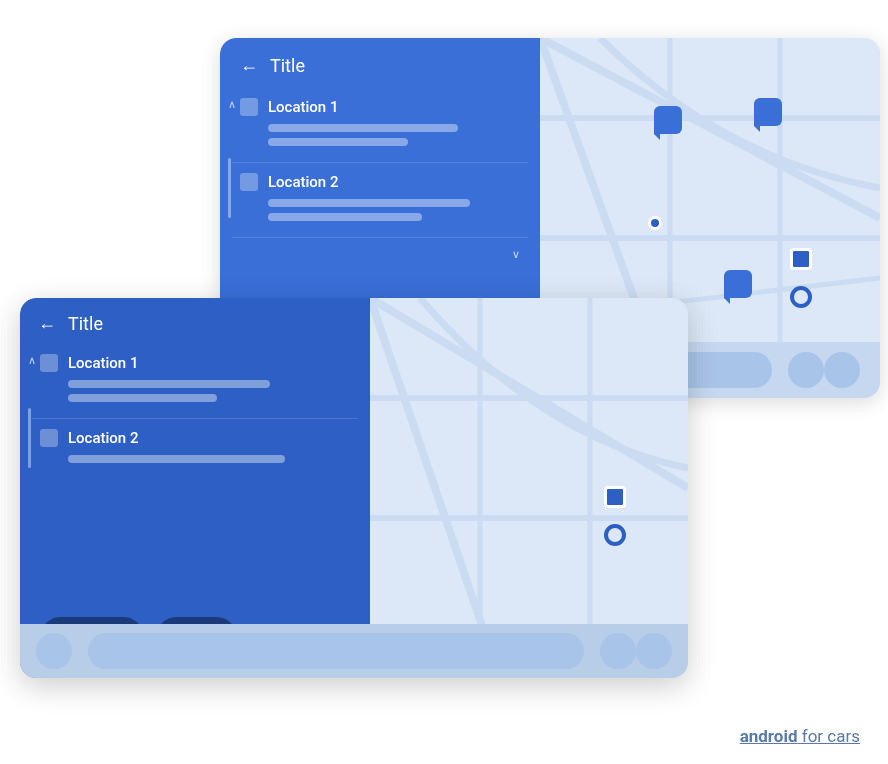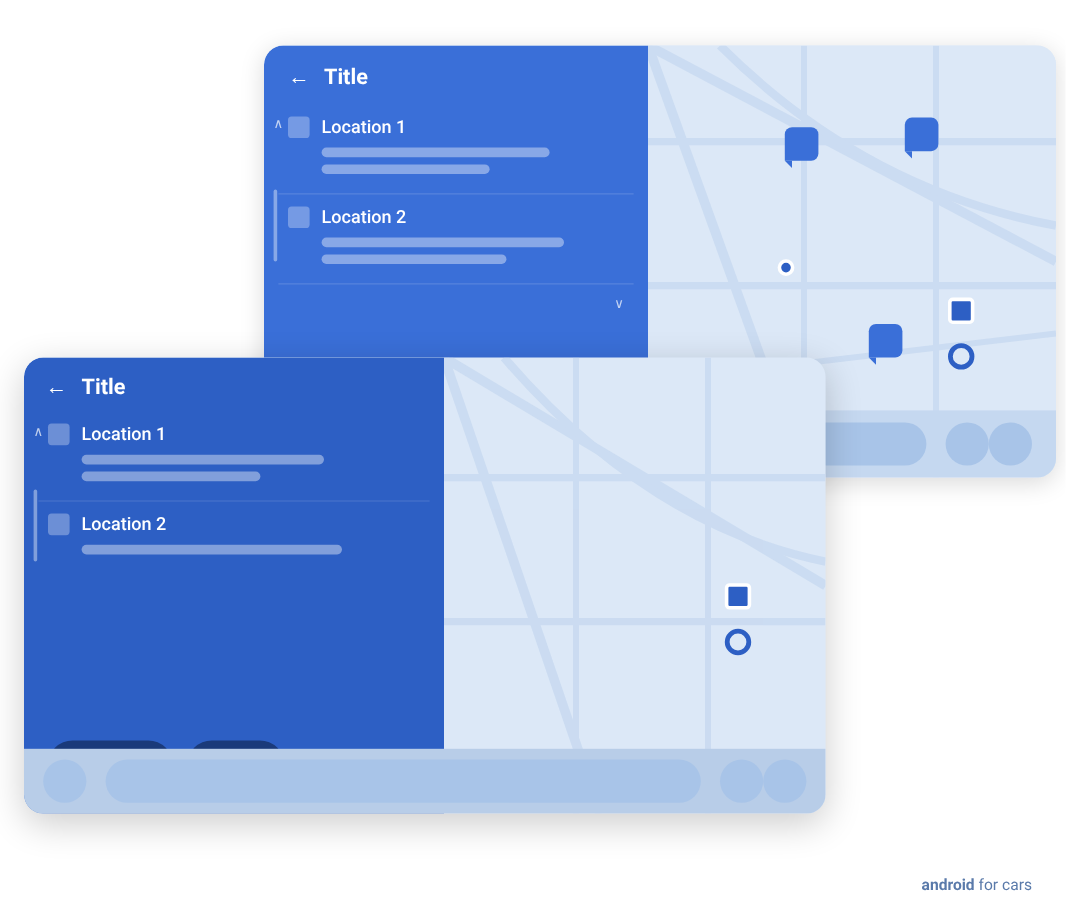--- a/index.html
+++ b/index.html
@@ -50,21 +50,21 @@
 
     .back-arrow {
       color: #fff;
       font-size: 18px;
       cursor: pointer;
     }
 
     .panel-title {
       color: #fff;
       font-size: 18px;
-      font-weight: 700;
+      font-weight: 400;
     }
 
     .panel-list {
       padding: 0 12px;
     }
 
     .list-item {
       padding: 10px 8px;
       border-bottom: 1px solid rgba(255,255,255,0.15);
     }
@@ -258,22 +258,23 @@
       width: 100%;
       height: 100%;
       opacity: 0.6;
     }
 
     
     .watermark {
       position: absolute;
       bottom: 18px;
       right: 28px;
-      font-size: 13px;
+      font-size: 17px;
       color: #5a7aaa;
+      text-decoration: underline;
     }
 
     .watermark strong {
       font-weight: 700;
     }
   </style>
 </head>
 <body>
 
 <div class="card-back">

